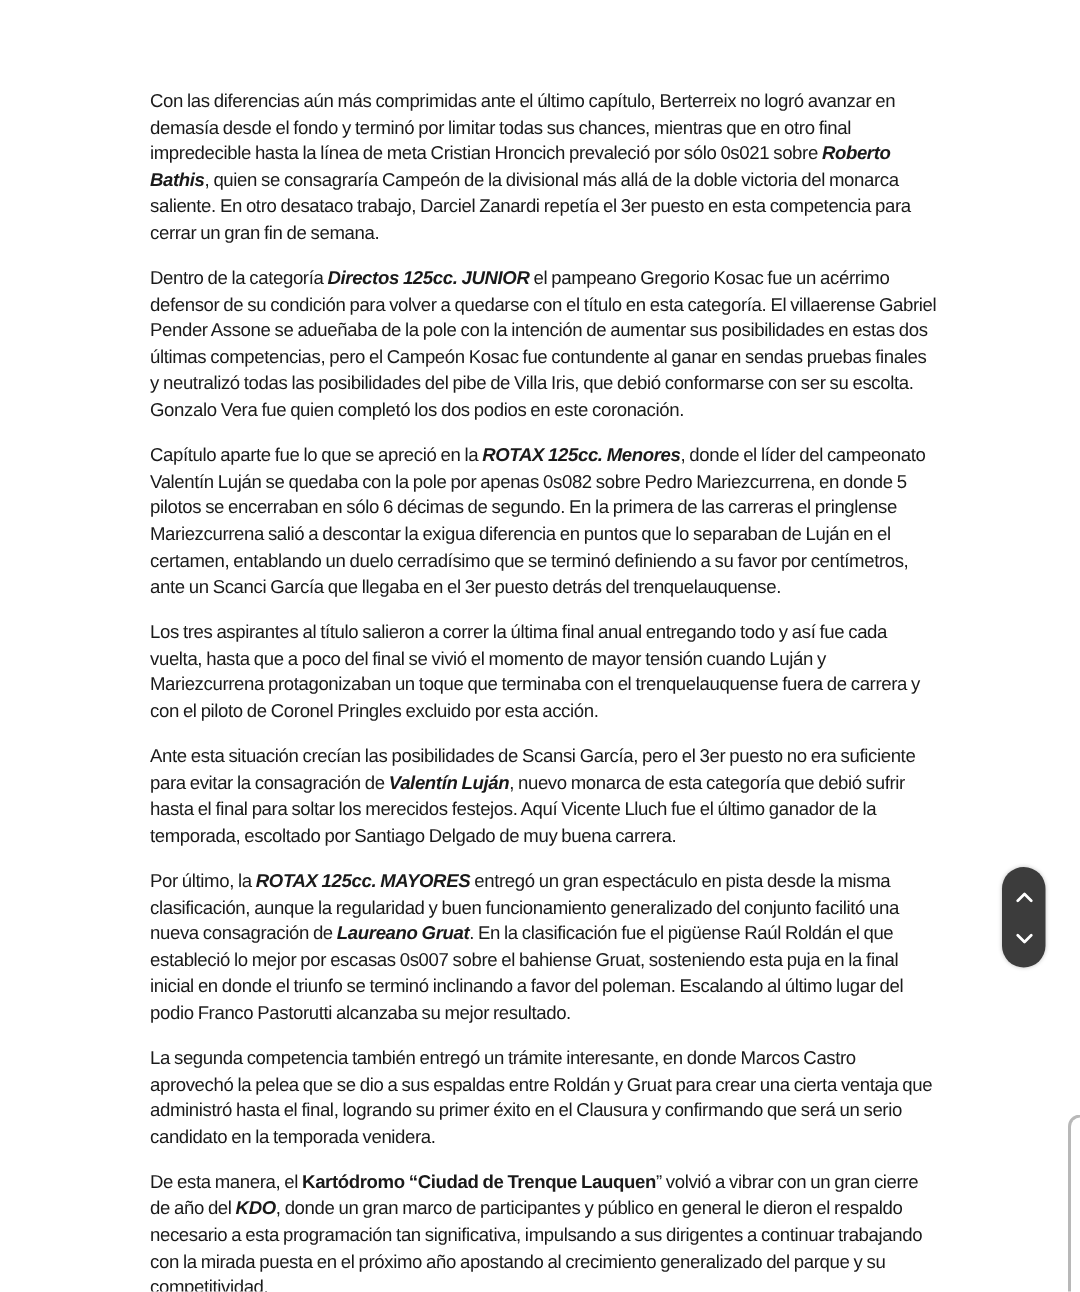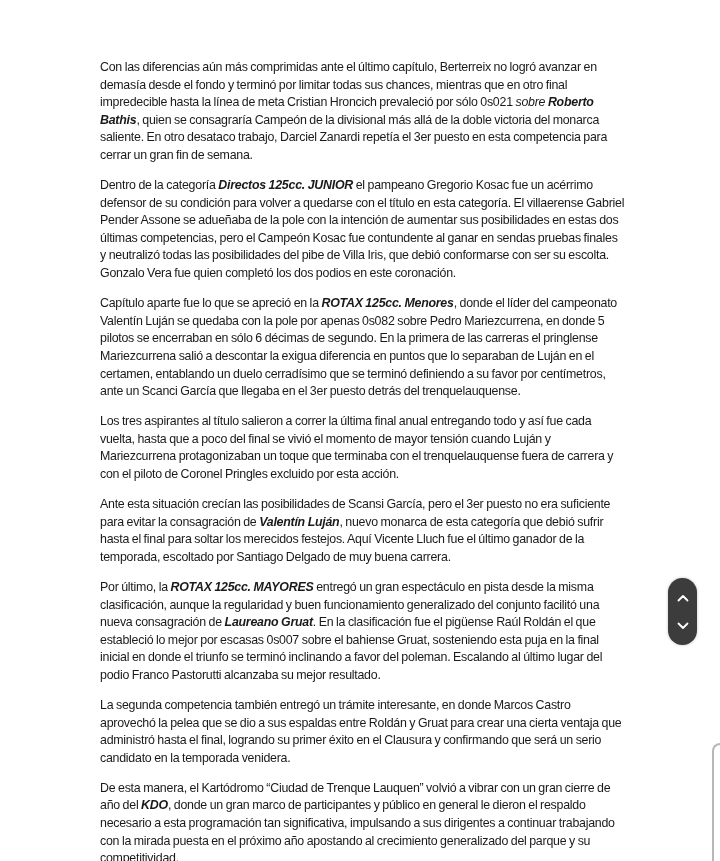--- a/index.html
+++ b/index.html
@@ -22,22 +22,22 @@
       width: 526px;
     }
     .para {
       margin: 0 0 12.5px 0;
       font-size: 12.4px;
       line-height: 17.6px;
       letter-spacing: -0.25px;
       word-spacing: -0.5px;
     }
     .bi { font-weight: bold; font-style: italic; }
-    .it { font-style: italic; }
-    .b  { font-weight: normal; }
+    .it { }
+    .b  { font-weight: bold; }
 
     .scroll-pill {
       position: absolute;
       left: 668px;
       top: 578px;
       width: 29px;
       height: 67px;
       border-radius: 15px;
       background: #3c3c3c;
       box-shadow: 0 0 3px rgba(0,0,0,0.25);

